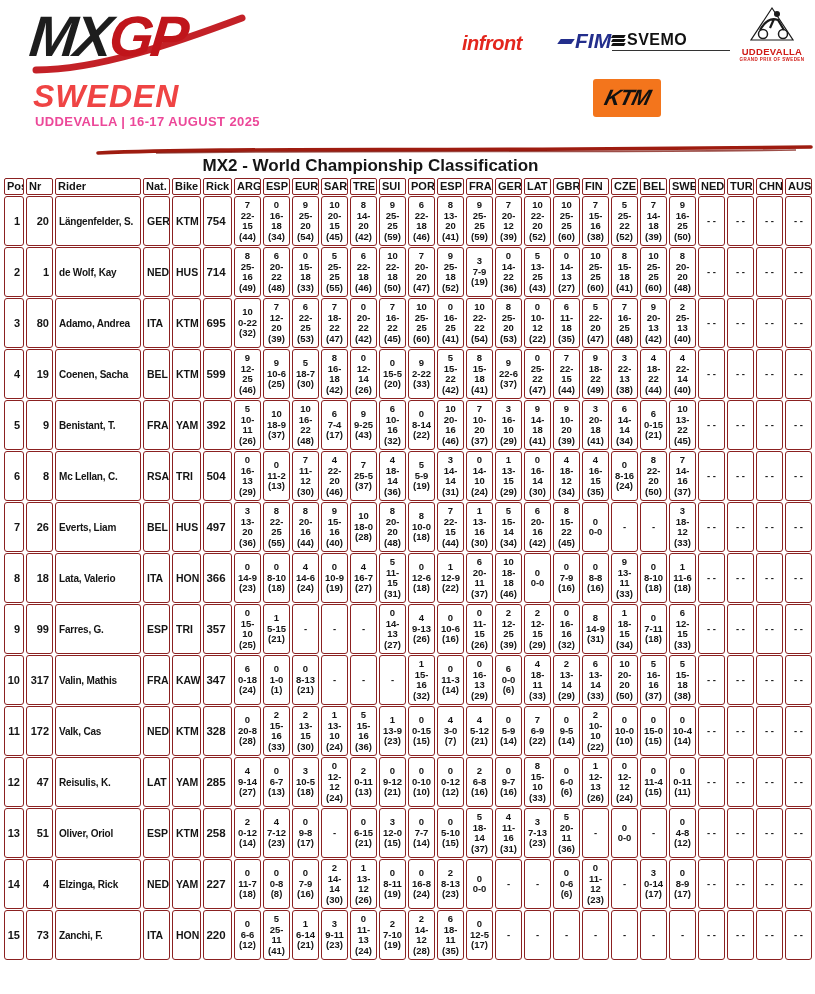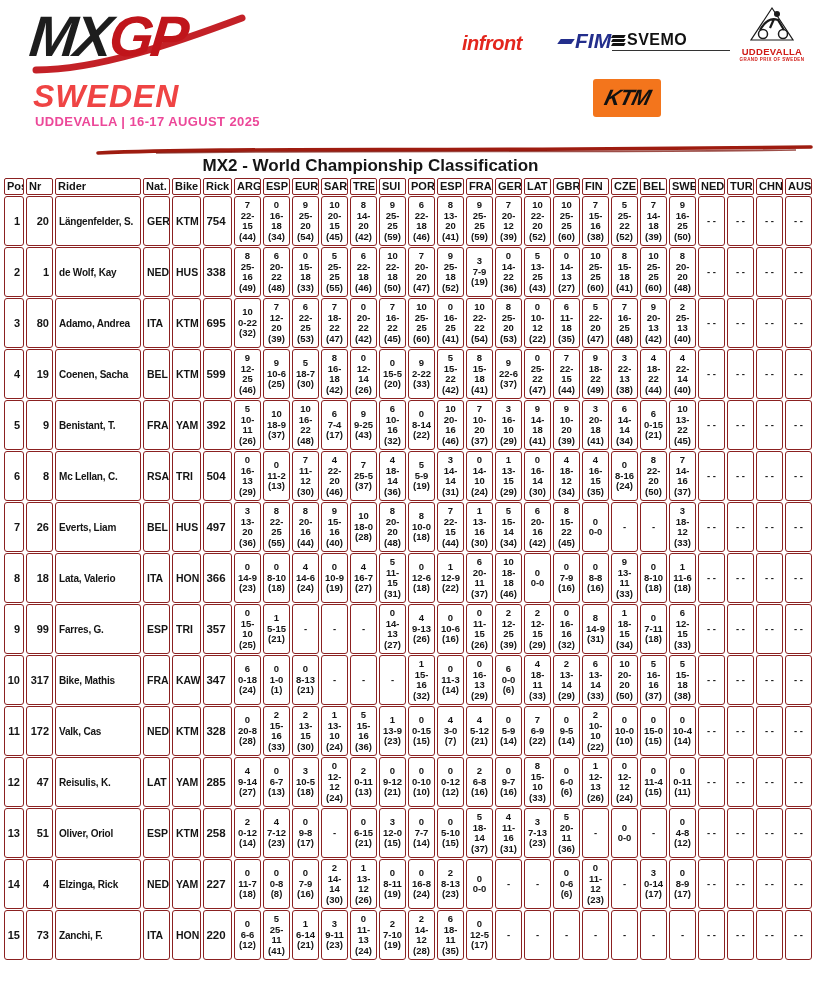--- a/index.html
+++ b/index.html
@@ -242,21 +242,21 @@
           <td class="score">- -</td>
           <td class="score">- -</td>
           <td class="score">- -</td>
         </tr>
         <tr>
           <td class="c-pos">2</td>
           <td class="c-nr">1</td>
           <td class="c-rider">de Wolf, Kay</td>
           <td class="c-nat">NED</td>
           <td class="c-bike">HUS</td>
-          <td class="c-total">338</td>
+          <td class="c-total">714</td>
           <td class="score">8
 25-
 16
 (49)</td>
           <td class="score">6
 20-
 22
 (48)</td>
           <td class="score">0
 15-
@@ -794,21 +794,21 @@
 15
 (33)</td>
           <td class="score">- -</td>
           <td class="score">- -</td>
           <td class="score">- -</td>
           <td class="score">- -</td>
         </tr>
         <tr>
           <td class="c-pos">10</td>
           <td class="c-nr">317</td>
-          <td class="c-rider">Bike, Mathis</td>
+          <td class="c-rider">Valin, Mathis</td>
           <td class="c-nat">FRA</td>
           <td class="c-bike">KAW</td>
           <td class="c-total">347</td>
           <td class="score">6
 0-18
 (24)</td>
           <td class="score">0
 1-0
 (1)</td>
           <td class="score">0

